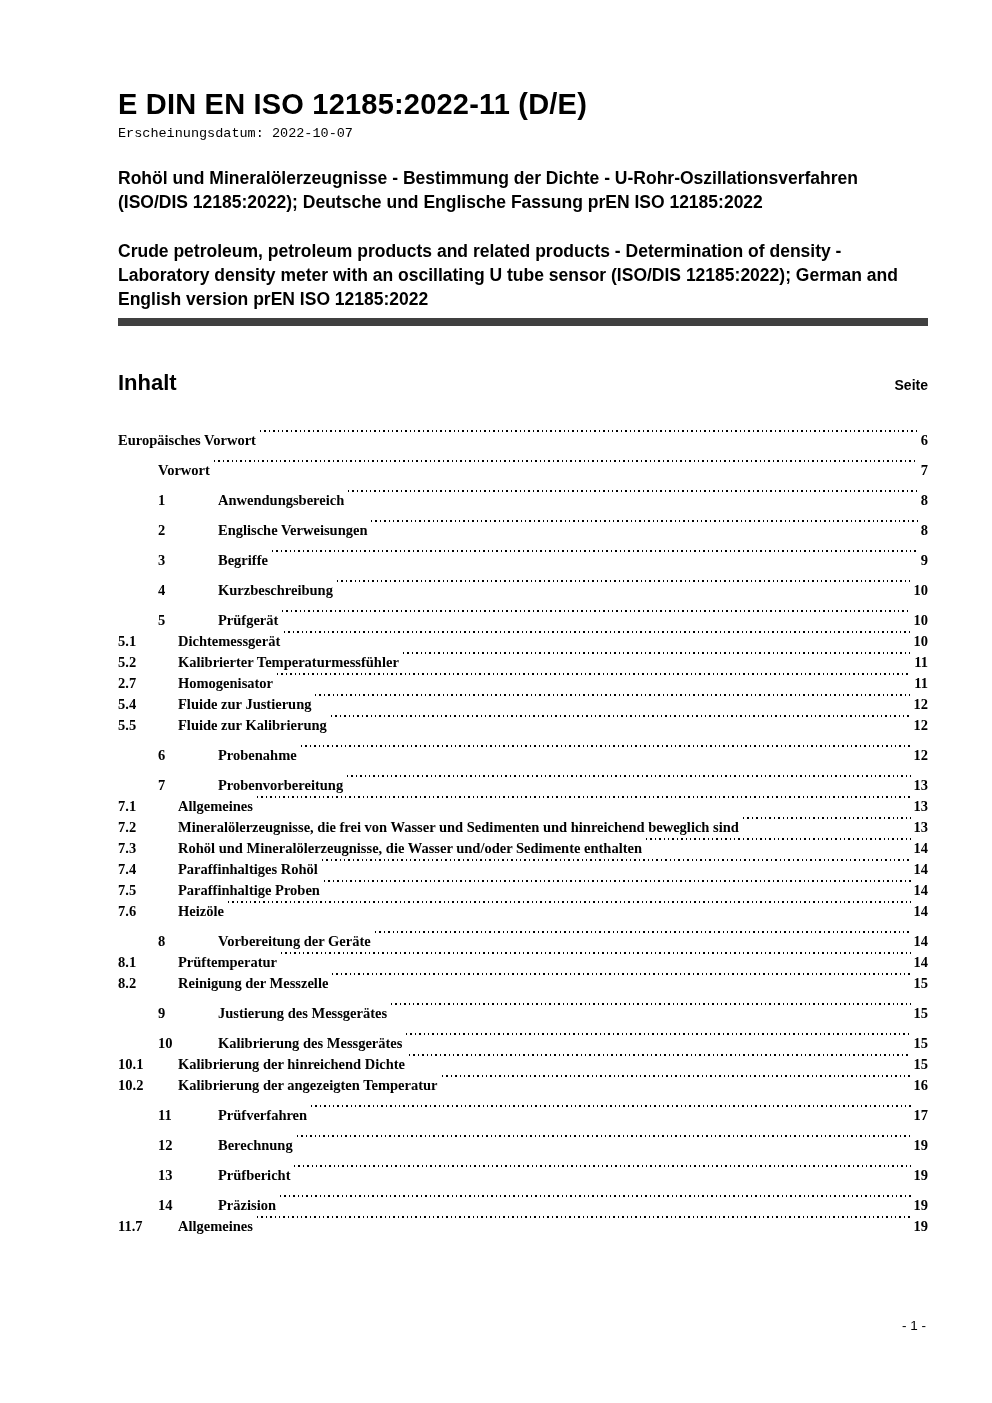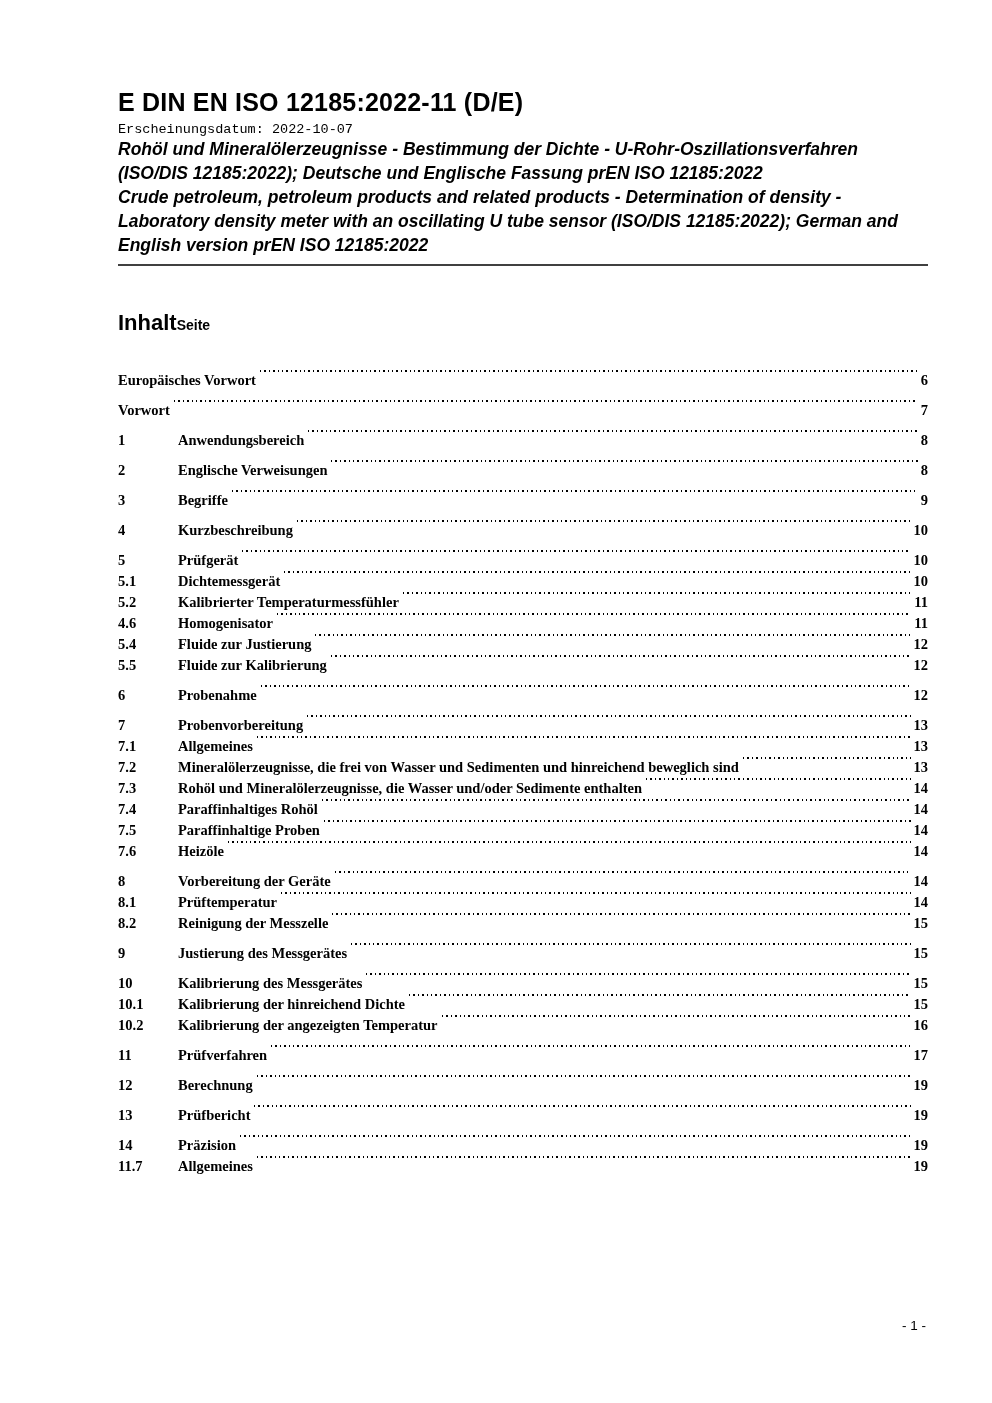--- a/index.html
+++ b/index.html
@@ -8,43 +8,43 @@
     position: relative;
     width: 992px;
     height: 1403px;
     background: #ffffff;
     color: #000000;
     font-family: "Liberation Sans", sans-serif;
     padding: 88px 64px 0 118px;
     overflow: hidden;
   }
   .doc-number {
-    font-size: 25px;
+    font-size: 29px;
     font-weight: bold;
     letter-spacing: 0.2px;
   }
   .release {
     font-size: 13.5px;
     margin-top: 5px;
     font-family: Liberation Mono, monospace;
   }
   .title-block {
     font-size: 17.5px;
     font-weight: bold;
     line-height: 24px;
+    margin-top: 25px;
     max-width: 812px;
-    font-style: italic;
   }
   .title-en {
     padding-bottom: 7px;
-    border-bottom: 2px solid #404040;
+    border-bottom: 8px solid #404040;
   }
   .inhalt-row {
     display: flex;
-    justify-content: flex-start;
+    justify-content: space-between;
     align-items: baseline;
     margin-top: 44px;
     margin-bottom: 34px;
   }
   .inhalt {
     font-size: 22px;
     font-weight: bold;
   }
   .seite {
     font-size: 14px;
@@ -53,21 +53,21 @@
   .toc {
     font-family: "Liberation Serif", serif;
     font-weight: bold;
     font-size: 14.5px;
   }
   .toc-entry {
     display: flex;
     align-items: flex-start;
     line-height: 21px;
   }
-  .toc-entry.gap { margin-top: 9px; }
+  .toc-entry.gap { margin-top: 9px; margin-left: 40px; }
   .toc-entry .num {
     flex: 0 0 60px;
   }
   .toc-entry .title {
     flex: 0 1 auto;
     max-width: 640px;
   }
   .toc-entry .dots {
     flex: 1 1 auto;
     min-width: 10px;
@@ -149,21 +149,21 @@
         <span class="dots"></span>
         <span class="pg">10</span>
       </div>
       <div class="toc-entry">
         <span class="num">5.2</span>
         <span class="title">Kalibrierter Temperaturmessfühler</span>
         <span class="dots"></span>
         <span class="pg">11</span>
       </div>
       <div class="toc-entry">
-        <span class="num">4.6</span>
+        <span class="num">2.7</span>
         <span class="title">Homogenisator</span>
         <span class="dots"></span>
         <span class="pg">11</span>
       </div>
       <div class="toc-entry">
         <span class="num">5.4</span>
         <span class="title">Fluide zur Justierung</span>
         <span class="dots"></span>
         <span class="pg">12</span>
       </div>

